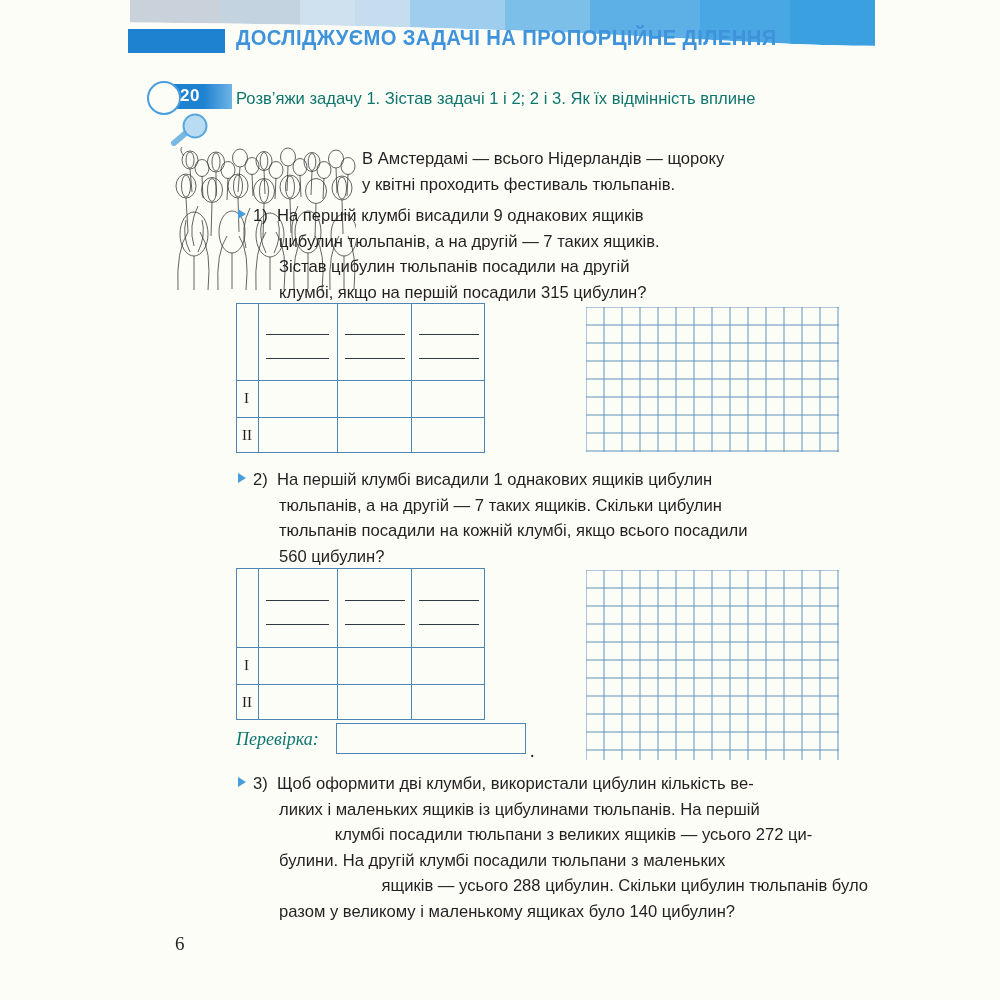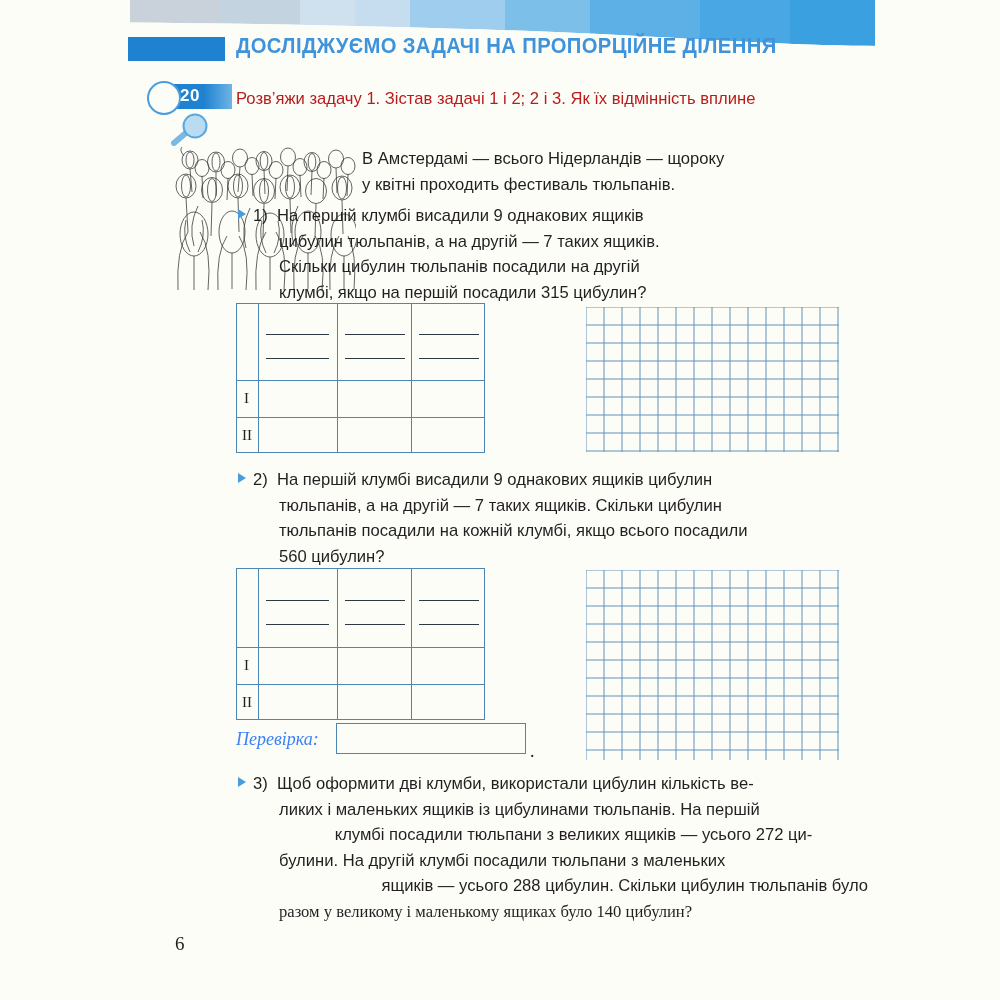--- a/index.html
+++ b/index.html
@@ -22,21 +22,21 @@
   }
   .band-seg { position: absolute; top: 0; height: 46px; }
 
   #band-curve {
     position: absolute; left: 0; top: 0;
     width: 1000px; height: 46px;
   }
 
   
   #header-row {
-    position: absolute; left: 128px; top: 36px;
+    position: absolute; left: 128px; top: 28px;
     width: 760px; height: 30px;
   }
   #header-swatch {
     position: absolute; left: 0; top: 1px;
     width: 97px; height: 24px;
     background: #1f82d0;
   }
   #header-title {
     position: absolute; left: 108px; top: -2px;
     font-family: "Liberation Sans Narrow", "Liberation Sans", sans-serif;
@@ -74,21 +74,21 @@
     letter-spacing: 0.5px;
   }
   #magnifier { position: absolute; left: 22px; top: 28px; width: 46px; height: 38px; }
 
   
   #intro {
     position: absolute; left: 236px; top: 86px;
     width: 630px;
     font-size: 16.6px;
     line-height: 25px;
-    color: #b91c1c;
+    color: #0f766e;
   }
   #intro .l { display: block; white-space: nowrap; }
 
   
   #tulips { position: absolute; left: 172px; top: 146px; width: 184px; height: 147px; }
 
   
   .para {
     position: absolute;
     font-size: 16.6px;
@@ -136,21 +136,21 @@
     background-position: -0.5px -0.5px;
   }
 
   
   #check-wrap { position: absolute; left: 236px; top: 723px; width: 320px; height: 34px; }
   #check-label {
     position: absolute; left: 0; top: 6px;
     font-family: "Liberation Serif", serif;
     font-style: italic;
     font-size: 18px;
-    color: #3b82f6;
+    color: #0f766e;
   }
   #check-box {
     position: absolute; left: 100px; top: 0;
     width: 190px; height: 31px;
     border: 1.4px solid #4d86b5;
     box-sizing: border-box;
     background: #fdfdf8;
   }
   #check-dot {
     position: absolute; left: 294px; top: 18px;
@@ -306,21 +306,21 @@
 
   <div class="para" style="left:362px;top:146px;width:505px;">
     <span class="line">В Амстердамі — всього Нідерландів — щороку</span>
     <span class="line">у квітні проходить фестиваль тюльпанів.</span>
   </div>
 
   <div class="tri" style="left:238px;top:209px;"></div>
   <div class="para" style="left:253px;top:203px;width:615px;">
     <span class="line"><span>1)</span>&nbsp;&nbsp;<span>На першій клумбі висадили 9 однакових ящиків</span></span>
     <span class="line" style="padding-left:26px;">цибулин тюльпанів, а на другій — 7 таких ящиків.</span>
-    <span class="line" style="padding-left:26px;">Скільки цибулин тюльпанів посадили на другій</span>
+    <span class="line" style="padding-left:26px;">Зістав цибулин тюльпанів посадили на другій</span>
     <span class="line" style="padding-left:26px;">клумбі, якщо на першій посадили 315 цибулин?</span>
   </div>
 
   <div class="tbl" style="left:236px;top:303px;width:249px;height:150px;">
     <div class="vline" style="left:21px;"></div>
     <div class="vline" style="left:100px;"></div>
     <div class="vline" style="left:174px;"></div>
     <div class="hline" style="top:76px;"></div>
     <div class="hline" style="top:113px;"></div>
     <div class="writeline" style="left:29px;top:30px;width:63px;"></div>
@@ -330,21 +330,21 @@
     <div class="writeline" style="left:108px;top:54px;width:60px;"></div>
     <div class="writeline" style="left:182px;top:54px;width:60px;"></div>
     <div class="rowlabel" style="left:7px;top:86px;">I</div>
     <div class="rowlabel" style="left:5px;top:123px;">II</div>
   </div>
 
   <div class="grid" style="left:586px;top:307px;width:253px;height:145px;"></div>
 
   <div class="tri" style="left:238px;top:473px;"></div>
   <div class="para" style="left:253px;top:467px;width:615px;">
-    <span class="line"><span>2)</span>&nbsp;&nbsp;<span>На першій клумбі висадили 9 однакових ящиків цибулин</span></span>
+    <span class="line"><span>2)</span>&nbsp;&nbsp;<span>На першій клумбі висадили 1 однакових ящиків цибулин</span></span>
     <span class="line" style="padding-left:26px;">тюльпанів, а на другій — 7 таких ящиків. Скільки цибулин</span>
     <span class="line" style="padding-left:26px;">тюльпанів посадили на кожній клумбі, якщо всього посадили</span>
     <span class="line" style="padding-left:26px;">560 цибулин?</span>
   </div>
 
   <div class="tbl" style="left:236px;top:568px;width:249px;height:152px;">
     <div class="vline" style="left:21px;"></div>
     <div class="vline" style="left:100px;"></div>
     <div class="vline" style="left:174px;"></div>
     <div class="hline" style="top:78px;"></div>
@@ -367,18 +367,18 @@
 
   <div class="grid" style="left:586px;top:570px;width:253px;height:190px;"></div>
 
   <div class="tri" style="left:238px;top:777px;"></div>
   <div class="para" style="left:253px;top:771px;width:615px;">
     <span class="line"><span>3)</span>&nbsp;&nbsp;<span>Щоб оформити дві клумби, використали цибулин кількість ве-</span></span>
     <span class="line" style="padding-left:26px;">ликих і маленьких ящиків із цибулинами тюльпанів. На першій</span>
     <span class="line" style="padding-left:26px;text-align:center;">клумбі посадили тюльпани з великих ящиків — усього 272 ци-</span>
     <span class="line" style="padding-left:26px;">булини. На другій клумбі посадили тюльпани з маленьких</span>
     <span class="line" style="padding-left:26px;text-align:right;">ящиків — усього 288 цибулин. Скільки цибулин тюльпанів було</span>
-    <span class="line" style="padding-left:26px;font-family:Liberation Serif, serif;">разом у великому і маленькому ящиках було 140 цибулин?</span>
+    <span class="line" style="padding-left:26px;">разом у великому і маленькому ящиках було 140 цибулин?</span>
   </div>
 
   <div id="pagenum">6</div>
 
 </div>
 
 </body></html>

